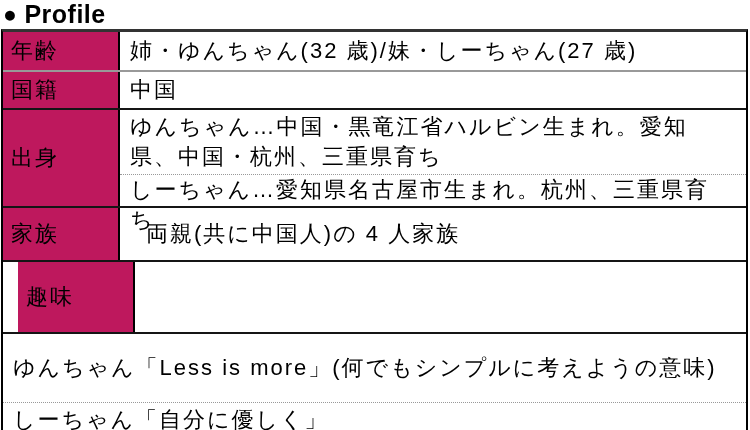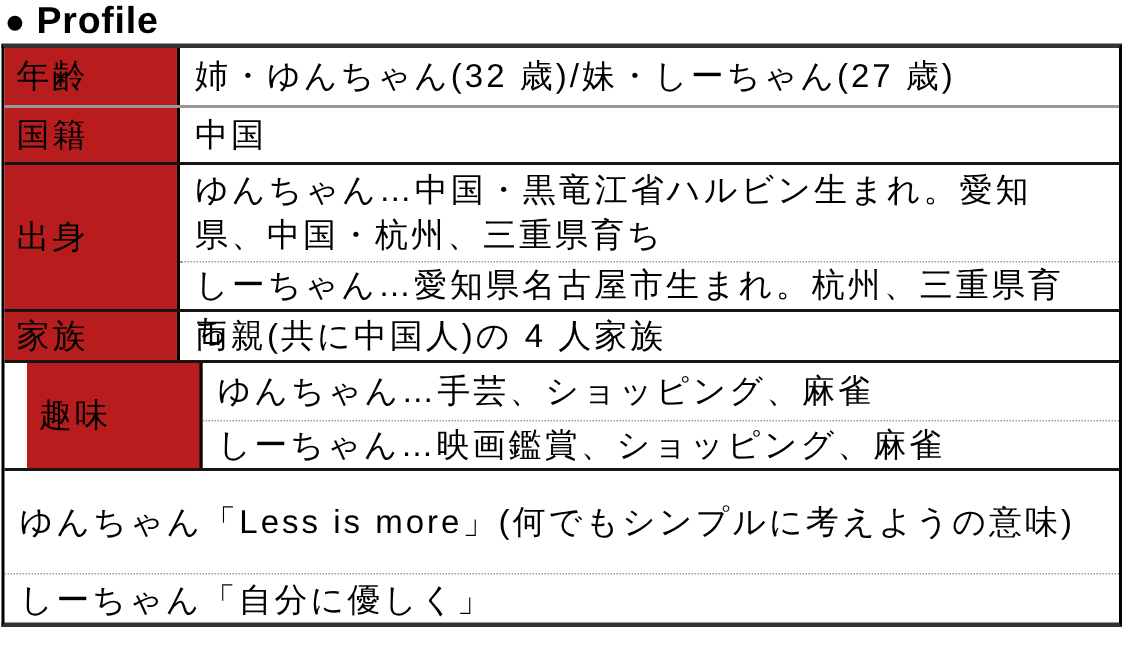--- a/index.html
+++ b/index.html
@@ -39,27 +39,27 @@
     border-bottom: 3px solid #333;
   }
   .row {
     display: flex;
     box-sizing: border-box;
     border-top: 2px solid #151515;
   }
   .row-0 { border-top: none; height: 38px; }
   .row-1 { border-top-color: #999; height: 38px; }
   .row-2 { height: 98px; }
-  .row-3 { height: 34px; }
+  .row-3 { height: 54px; gap: 16px; }
   .row-4 { height: 72px; padding-left: 15px; }
   .row-5 { height: 103px; }
   .label {
     flex: 0 0 117px;
     box-sizing: border-box;
-    background: #b91c1c;
+    background: #be185d;
     border-right: 2px solid #000;
     display: flex;
     align-items: center;
     padding-left: 8px;
     font-size: 22px;
     letter-spacing: 2px;
     white-space: nowrap;
   }
   .content {
     flex: 1;
@@ -132,28 +132,20 @@
       <div class="label">家族</div>
       <div class="content">
         <div class="cell">
             <span class="cell-inner">両親(共に中国人)の 4 人家族</span>
           </div>
       </div>
     </div>
 
     <div class="row row-4">
       <div class="label">趣味</div>
-      <div class="content">
-        <div class="cell sub sub-0">
-            <span class="cell-inner">ゆんちゃん…手芸、ショッピング、麻雀</span>
-          </div>
-        <div class="cell sub sub-1">
-            <span class="cell-inner">しーちゃん…映画鑑賞、ショッピング、麻雀</span>
-          </div>
-      </div>
     </div>
 
     <div class="row row-5">
       <div class="content">
         <div class="cell sub sub-0">
             <span class="cell-inner">ゆんちゃん「Less is more」(何でもシンプルに考えようの意味)</span>
           </div>
         <div class="cell sub sub-1">
             <span class="cell-inner">しーちゃん「自分に優しく」</span>
           </div>

